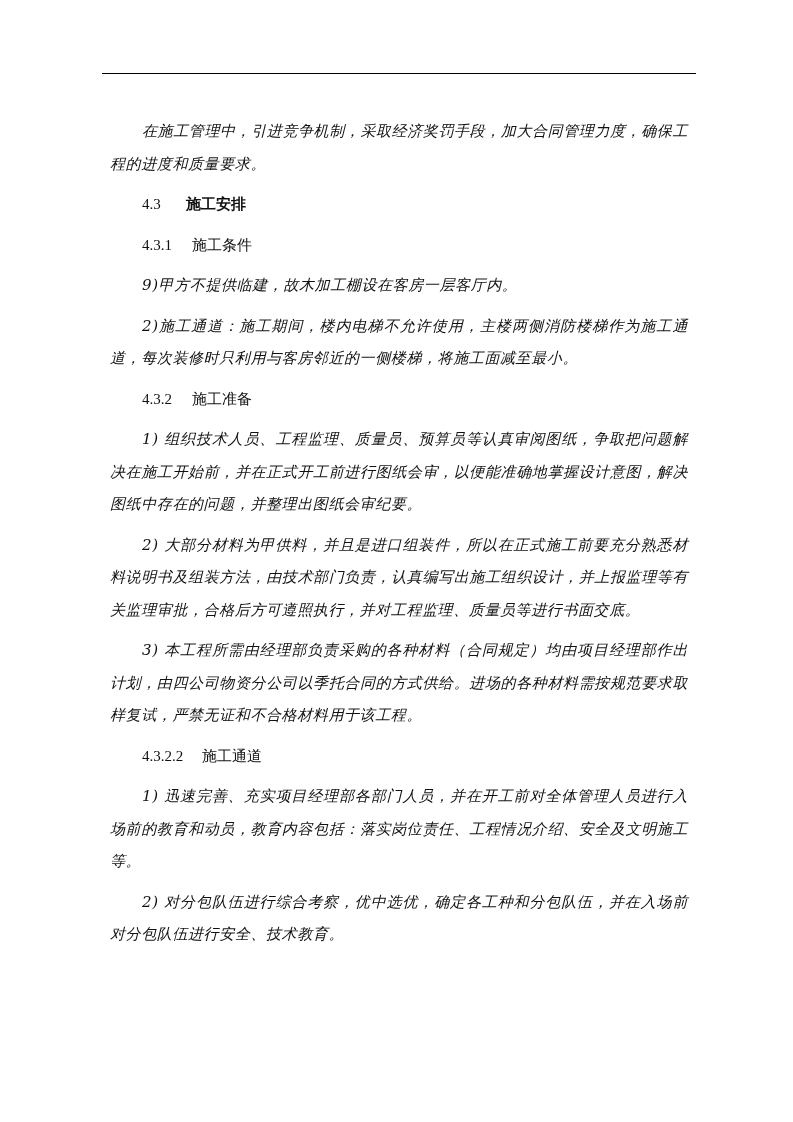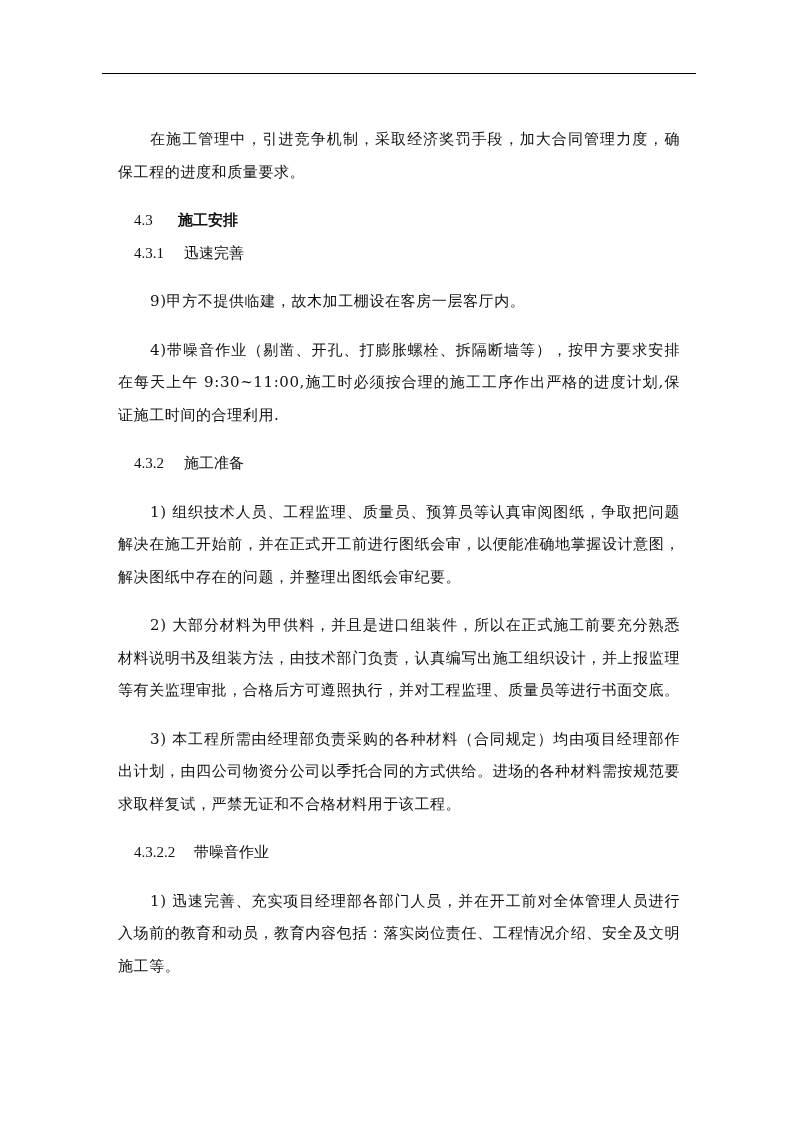--- a/index.html
+++ b/index.html
@@ -1,53 +1,54 @@
 <!DOCTYPE html>
 <html><head>
 <meta charset="utf-8">
 <style>
   html, body { margin: 0; padding: 0; background: #ffffff; }
   body { width: 793px; height: 1122px; position: relative; overflow: hidden;
          font-family: "DejaVu Serif", "Liberation Serif", serif; color: #111; }
   .rule { position: absolute; left: 102px; top: 73px; width: 594px; height: 1px; background: #000; }
   .content { position: absolute; left: 102px; top: 107px; width: 594px; }
-  .p { font-size: 15px; line-height: 32.5px; margin: 16px; text-align: justify; text-indent: 32px; letter-spacing: 0.6px; }
-  .h { font-size: 15px; line-height: 32.5px; margin: 0; padding-left: 32px; }
+  .p { font-size: 15px; line-height: 32.5px; margin: 8px; text-align: justify; text-indent: 32px; letter-spacing: 0.6px; font-style: italic; }
+  .h { font-size: 15px; line-height: 32.5px; margin: 8px; padding-left: 32px; }
   .h .num { font-family: "Liberation Serif", serif; display: inline-block; }
   .h .num.n1 { width: 44px; }
   .h .num.n2 { width: 50px; }
   .h .num.n3 { width: 60px; }
   .h.bold .ttl { font-weight: bold; }
 </style>
 </head>
 <body>
 
 <div class="rule"></div>
 
 <div class="content">
   <p class="p">在施工管理中，引进竞争机制，采取经济奖罚手段，加大合同管理力度，确保工程的进度和质量要求。</p>
 
   <div class="h bold">
     <span class="num n1">4.3</span><span class="ttl">施工安排</span>
   </div>
 
   <div class="h">
-    <span class="num n2">4.3.1</span><span class="ttl">迅速完善</span>
+    <span class="num n2">4.3.1</span><span class="ttl">施工条件</span>
   </div>
 
   <p class="p">9)甲方不提供临建，故木加工棚设在客房一层客厅内。</p>
-  <p class="p">4)带噪音作业（剔凿、开孔、打膨胀螺栓、拆隔断墙等），按甲方要求安排在每天上午 9:30~11:00,施工时必须按合理的施工工序作出严格的进度计划,保证施工时间的合理利用.</p>
+  <p class="p">2)施工通道：施工期间，楼内电梯不允许使用，主楼两侧消防楼梯作为施工通道，每次装修时只利用与客房邻近的一侧楼梯，将施工面减至最小。</p>
 
   <div class="h">
     <span class="num n2">4.3.2</span><span class="ttl">施工准备</span>
   </div>
 
 
   <p class="p">1) 组织技术人员、工程监理、质量员、预算员等认真审阅图纸，争取把问题解决在施工开始前，并在正式开工前进行图纸会审，以便能准确地掌握设计意图，解决图纸中存在的问题，并整理出图纸会审纪要。</p>
   <p class="p">2) 大部分材料为甲供料，并且是进口组装件，所以在正式施工前要充分熟悉材料说明书及组装方法，由技术部门负责，认真编写出施工组织设计，并上报监理等有关监理审批，合格后方可遵照执行，并对工程监理、质量员等进行书面交底。</p>
   <p class="p">3) 本工程所需由经理部负责采购的各种材料（合同规定）均由项目经理部作出计划，由四公司物资分公司以季托合同的方式供给。进场的各种材料需按规范要求取样复试，严禁无证和不合格材料用于该工程。</p>
 
   <div class="h">
-    <span class="num n3">4.3.2.2</span><span class="ttl">带噪音作业</span>
+    <span class="num n3">4.3.2.2</span><span class="ttl">施工通道</span>
   </div>
 
   <p class="p">1) 迅速完善、充实项目经理部各部门人员，并在开工前对全体管理人员进行入场前的教育和动员，教育内容包括：落实岗位责任、工程情况介绍、安全及文明施工等。</p>
+  <p class="p">2) 对分包队伍进行综合考察，优中选优，确定各工种和分包队伍，并在入场前对分包队伍进行安全、技术教育。</p>
 </div>
 
 </body></html>

